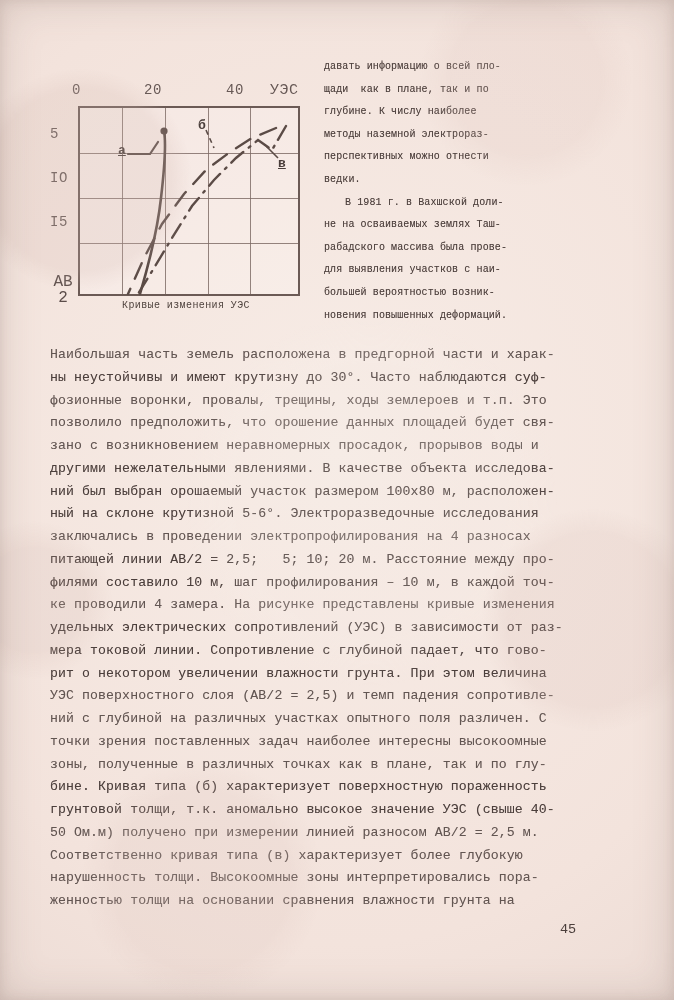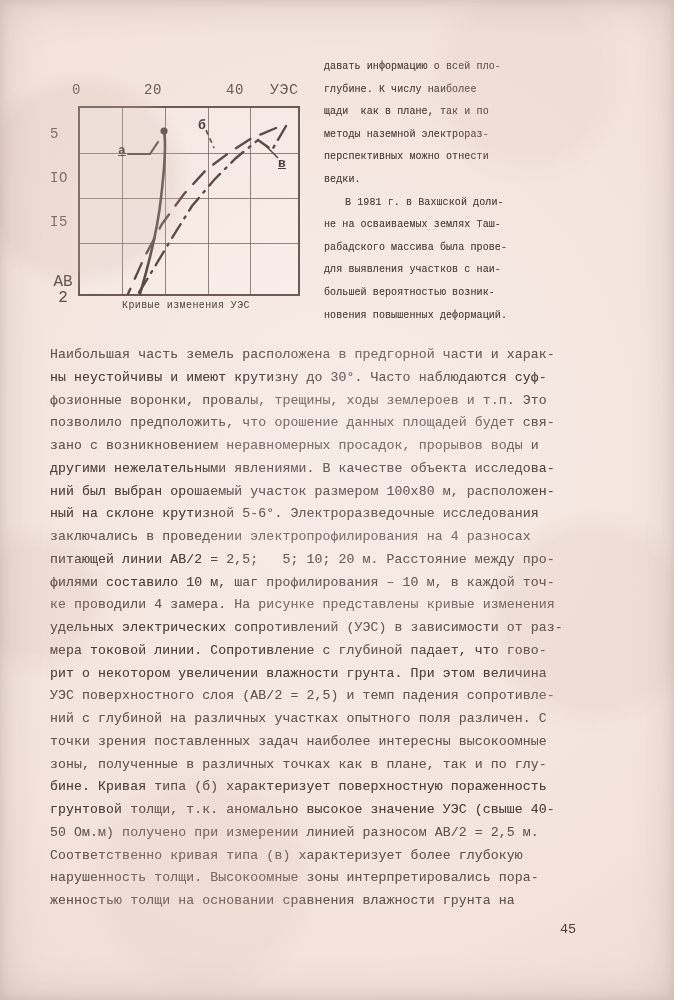--- a/index.html
+++ b/index.html
@@ -197,22 +197,22 @@
       <span class="curve-tag" style="left:38px; top:35px;">а</span>
       <span class="curve-tag" style="left:118px; top:10px; text-decoration:none;">б</span>
       <span class="curve-tag" style="left:198px; top:48px;">в</span>
     </div>
 
     <div id="fig-caption">Кривые изменения УЭС</div>
   </div>
 
   <div id="col-right" class="tw">
     <div class="line">давать информацию о всей пло-</div>
+    <div class="line">щади  как в плане, так и по</div>
     <div class="line">глубине. К числу наиболее</div>
-    <div class="line">щади  как в плане, так и по</div>
     <div class="line">методы наземной электрораз-</div>
     <div class="line">перспективных можно отнести</div>
     <div class="line">ведки.</div>
     <div class="line ind">В 1981 г. в Вахшской доли-</div>
     <div class="line">не на осваиваемых землях Таш-</div>
     <div class="line">рабадского массива была прове-</div>
     <div class="line">для выявления участков с наи-</div>
     <div class="line">большей вероятностью возник-</div>
     <div class="line">новения повышенных деформаций.</div>
   </div>

